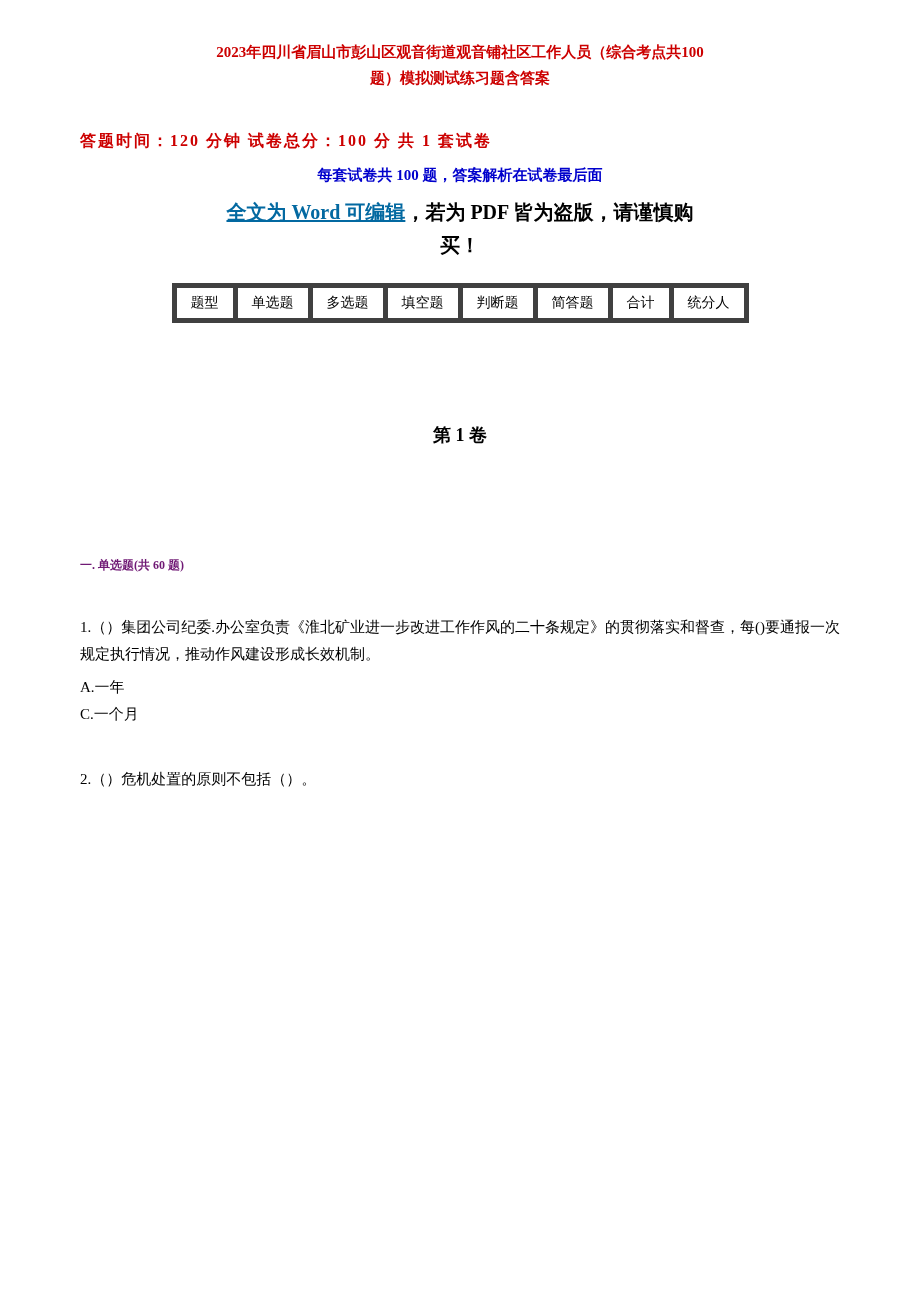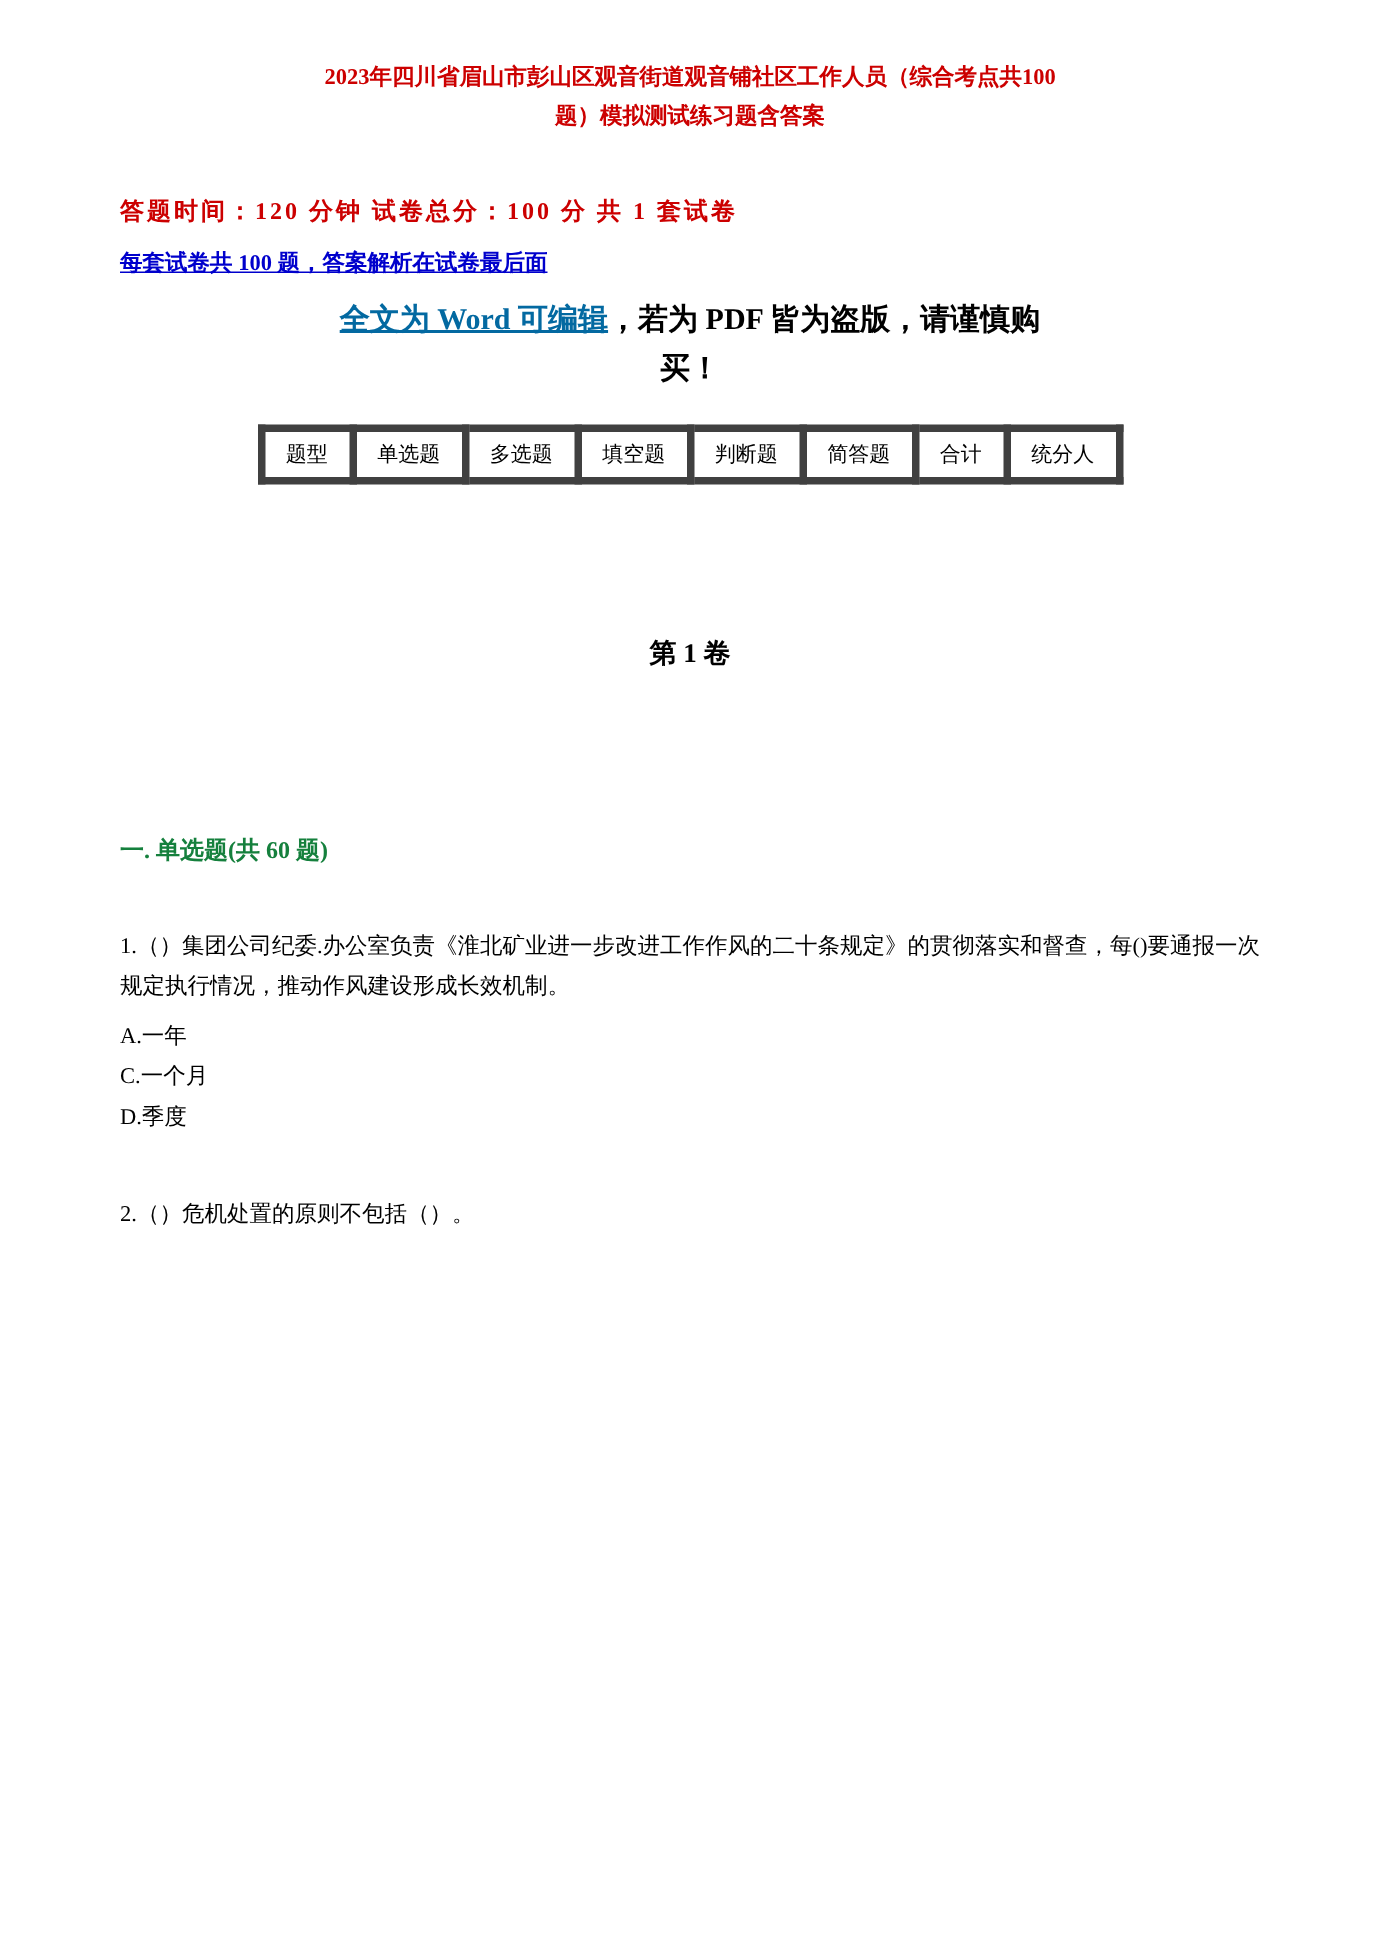--- a/index.html
+++ b/index.html
@@ -26,25 +26,24 @@
     }
     .exam-info {
       text-align: left;
       font-size: 16px;
       font-weight: bold;
       color: #cc0000;
       margin-bottom: 14px;
       letter-spacing: 2px;
     }
     .notice-blue {
-      text-align: left;
+      text-align: center;
       color: #0000cc;
       font-size: 15px;
       font-weight: bold;
-      text-decoration: underline;
       margin-bottom: 14px;
     }
     .notice-red {
       text-align: center;
       font-size: 20px;
       font-weight: bold;
       margin-bottom: 6px;
     }
     .notice-red .word-editable {
       color: #0369a1;
@@ -78,23 +77,23 @@
     .spacer-small {
       height: 20px;
     }
     .section-title-center {
       text-align: center;
       font-size: 18px;
       font-weight: bold;
       margin-bottom: 30px;
     }
     .section-heading {
-      font-size: 16px;
+      font-size: 12px;
       font-weight: bold;
-      color: #15803d;
+      color: #701a75;
       margin-bottom: 20px;
     }
     .question-block {
       margin-bottom: 18px;
       line-height: 1.8;
     }
     .question-text {
       font-size: 15px;
       margin-bottom: 6px;
     }
@@ -153,20 +152,19 @@
 <div class="section-heading">
   <span>一. 单选题(共 60 题)</span>
 </div>
 
 <div class="spacer-small"></div>
 
 <div class="question-block">
   <div class="question-text">1.（）集团公司纪委.办公室负责《淮北矿业进一步改进工作作风的二十条规定》的贯彻落实和督查，每()要通报一次规定执行情况，推动作风建设形成长效机制。</div>
   <span class="option">A.一年</span>
   <span class="option">C.一个月</span>
-  <span class="option">D.季度</span>
 </div>
 
 <div class="spacer-small"></div>
 
 <div class="question-block">
   <div class="question-text">2.（）危机处置的原则不包括（）。</div>
 </div>
 
 </body></html>

